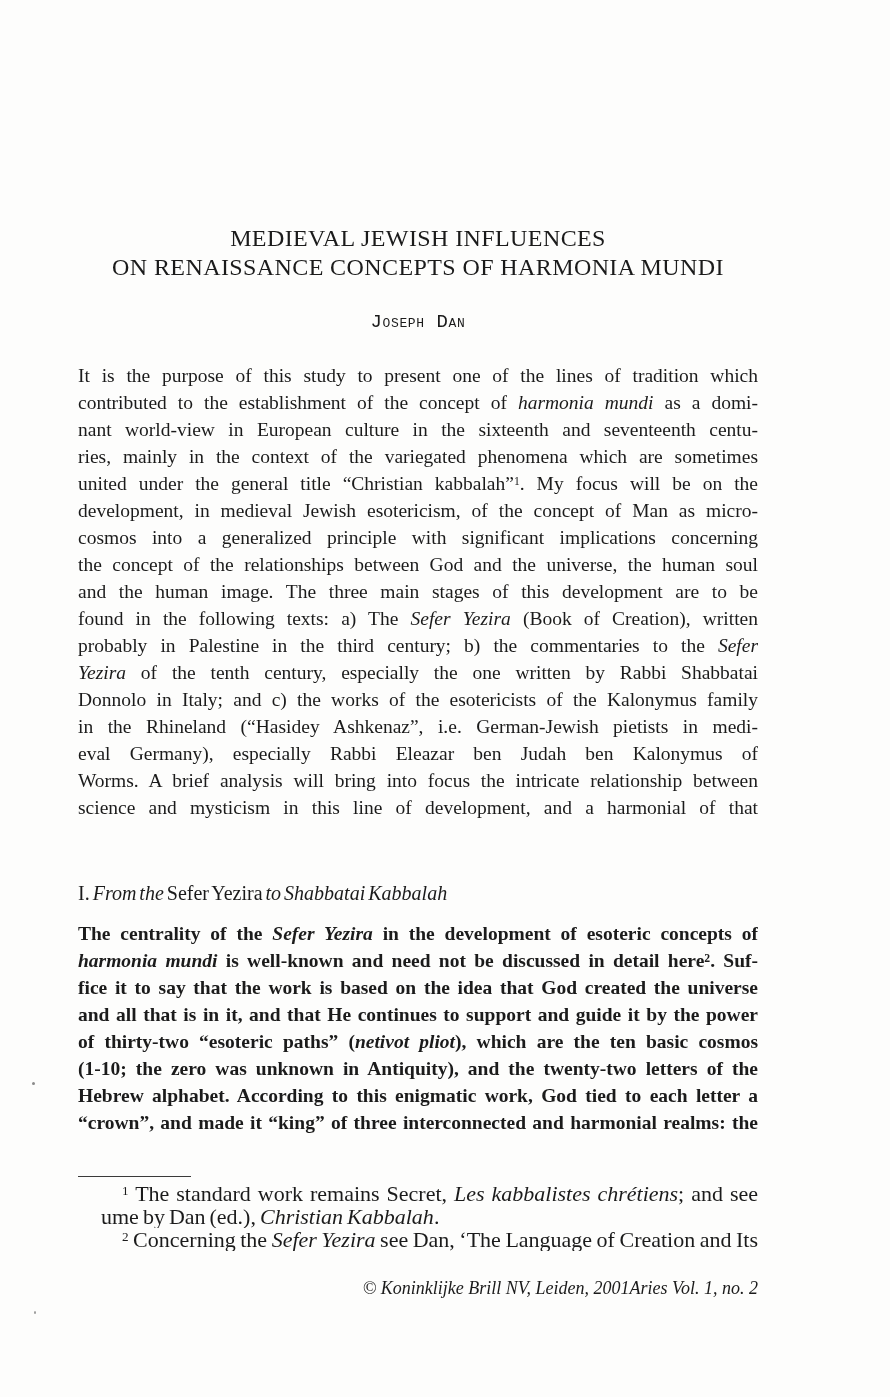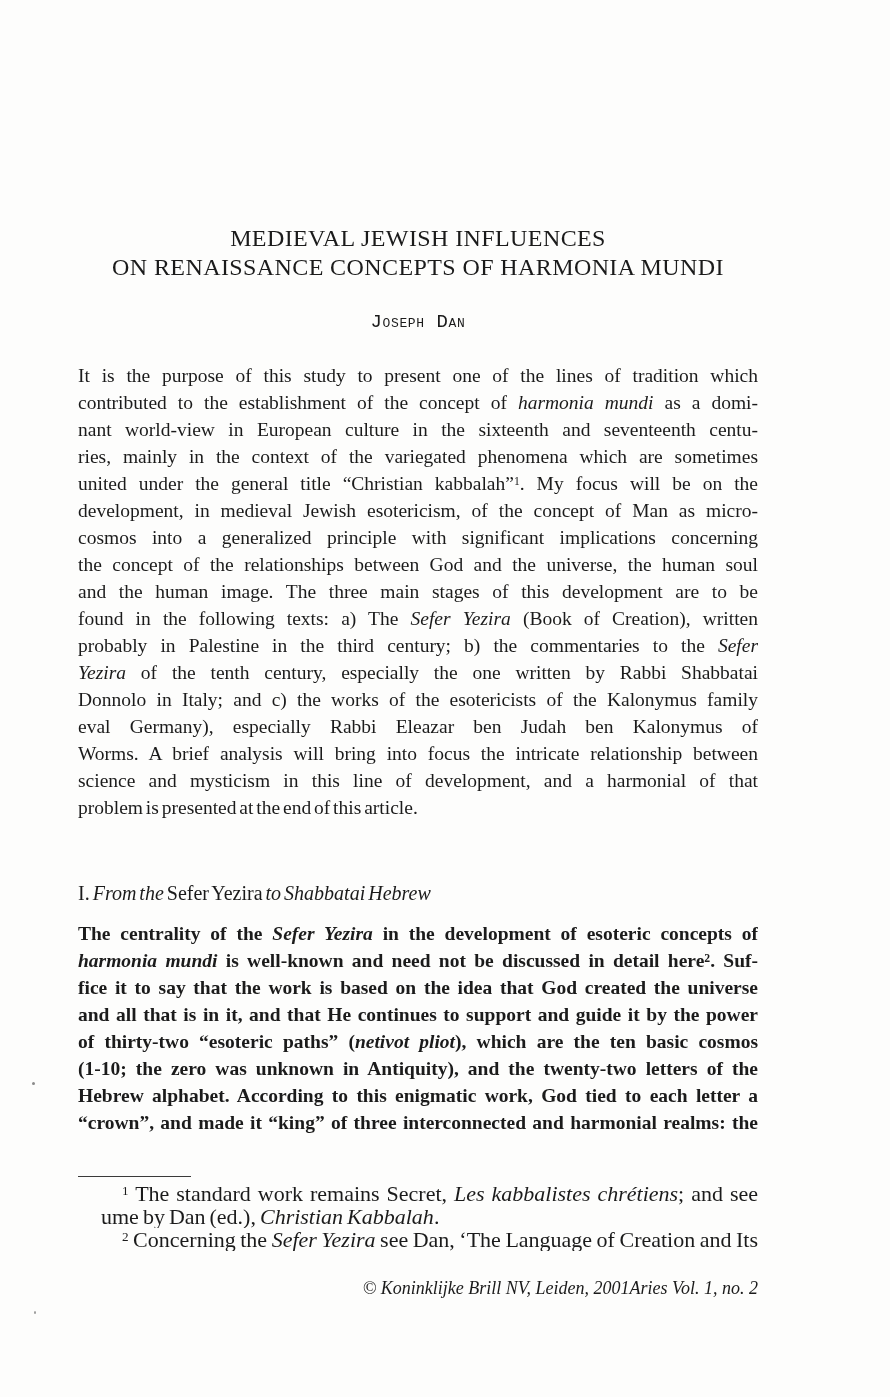--- a/index.html
+++ b/index.html
@@ -68,28 +68,28 @@
       <div class="tline"><span>ries, mainly in the context of the variegated phenomena which are sometimes</span></div>
       <div class="tline"><span>united under the general title “Christian kabbalah”</span><sup>1</sup><span>. My focus will be on the</span></div>
       <div class="tline"><span>development, in medieval Jewish esotericism, of the concept of Man as micro-</span></div>
       <div class="tline"><span>cosmos into a generalized principle with significant implications concerning</span></div>
       <div class="tline"><span>the concept of the relationships between God and the universe, the human soul</span></div>
       <div class="tline"><span>and the human image. The three main stages of this development are to be</span></div>
       <div class="tline"><span>found in the following texts: a) The </span><em>Sefer Yezira</em><span> (Book of Creation), written</span></div>
       <div class="tline"><span>probably in Palestine in the third century; b) the commentaries to the </span><em>Sefer</em></div>
       <div class="tline"><em>Yezira</em><span> of the tenth century, especially the one written by Rabbi Shabbatai</span></div>
       <div class="tline"><span>Donnolo in Italy; and c) the works of the esotericists of the Kalonymus family</span></div>
+      <div class="tline"><span>in the Rhineland (“Hasidey Ashkenaz”, i.e. German-Jewish pietists in medi-</span></div>
       <div class="tline"><span>eval Germany), especially Rabbi Eleazar ben Judah ben Kalonymus of</span></div>
       <div class="tline"><span>Worms. A brief analysis will bring into focus the intricate relationship between</span></div>
       <div class="tline"><span>science and mysticism in this line of development, and a harmonial of that</span></div>
-      <div class="tline tline-last"><span>problem is presented at the end of this article.</span></div>
     </div>
 
   <div class="textblock heading">
-      <div class="tline tline-last"><span>I. </span><em>From the</em><span> Sefer Yezira </span><em>to Shabbatai Hebrew</em></div>
+      <div class="tline tline-last"><span>I. </span><em>From the</em><span> Sefer Yezira </span><em>to Shabbatai Kabbalah</em></div>
     </div>
 
   <div class="textblock para2">
       <div class="tline"><span>The centrality of the </span><em>Sefer Yezira</em><span> in the development of esoteric concepts of</span></div>
       <div class="tline"><em>harmonia mundi</em><span> is well-known and need not be discussed in detail here</span><sup>2</sup><span>. Suf-</span></div>
       <div class="tline"><span>fice it to say that the work is based on the idea that God created the universe</span></div>
       <div class="tline"><span>and all that is in it, and that He continues to support and guide it by the power</span></div>
       <div class="tline"><span>of thirty-two “esoteric paths” (</span><em>netivot pliot</em><span>), which are the ten basic cosmos</span></div>
       <div class="tline"><span>(1-10; the zero was unknown in Antiquity), and the twenty-two letters of the</span></div>
       <div class="tline"><span>Hebrew alphabet. According to this enigmatic work, God tied to each letter a</span></div>

